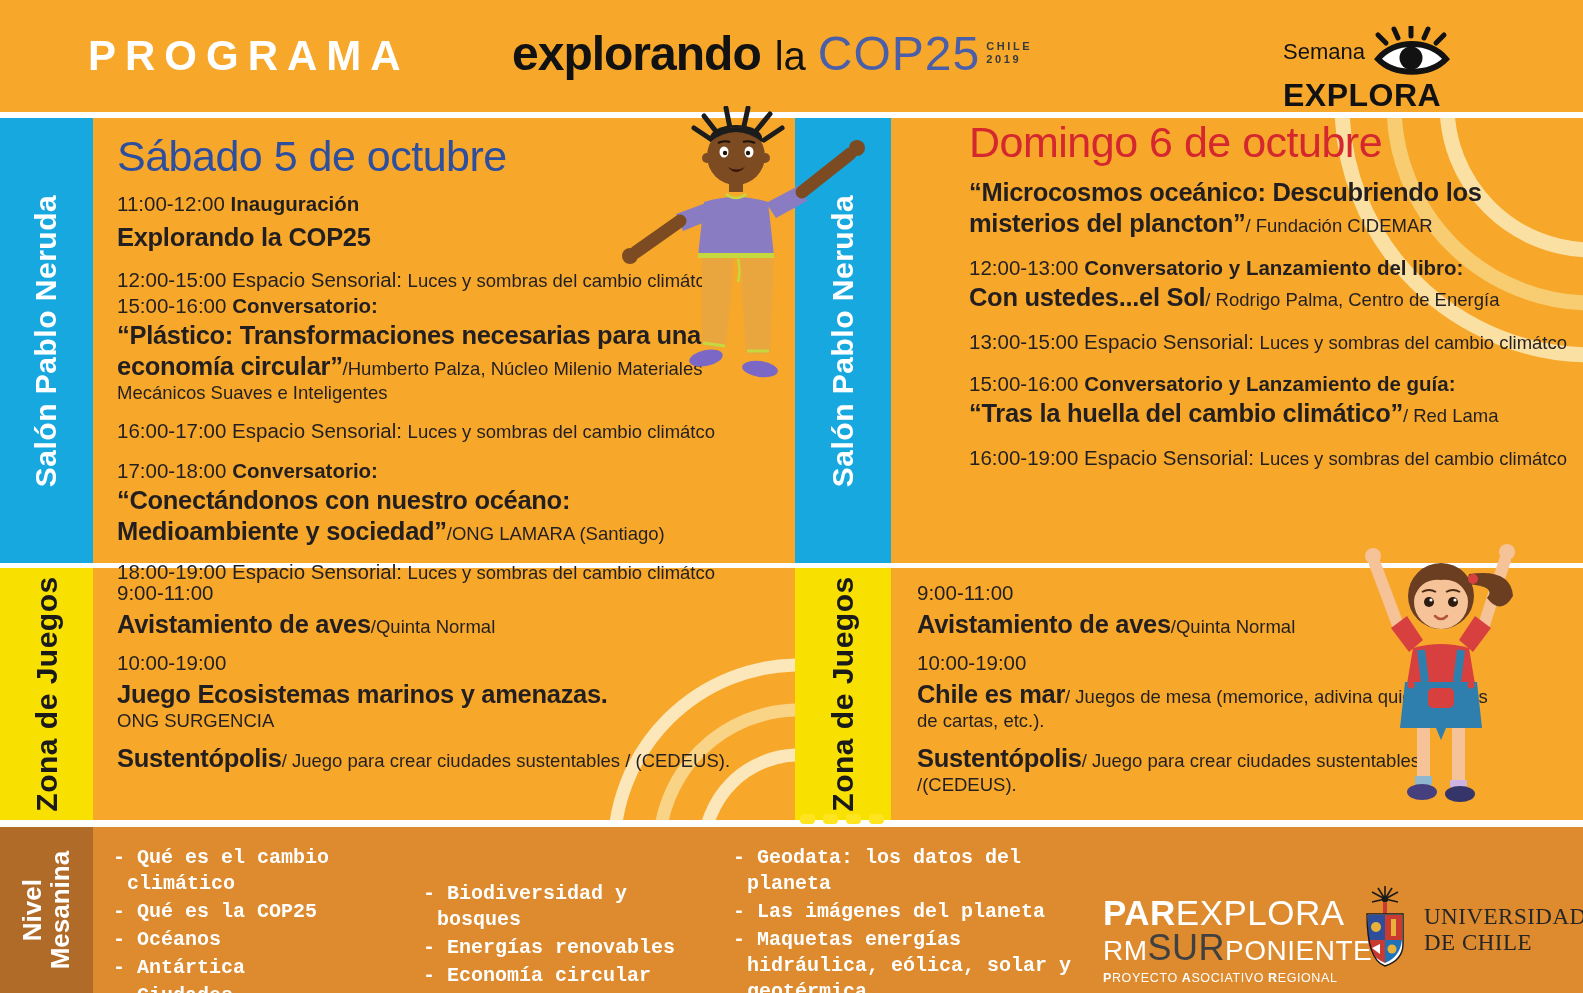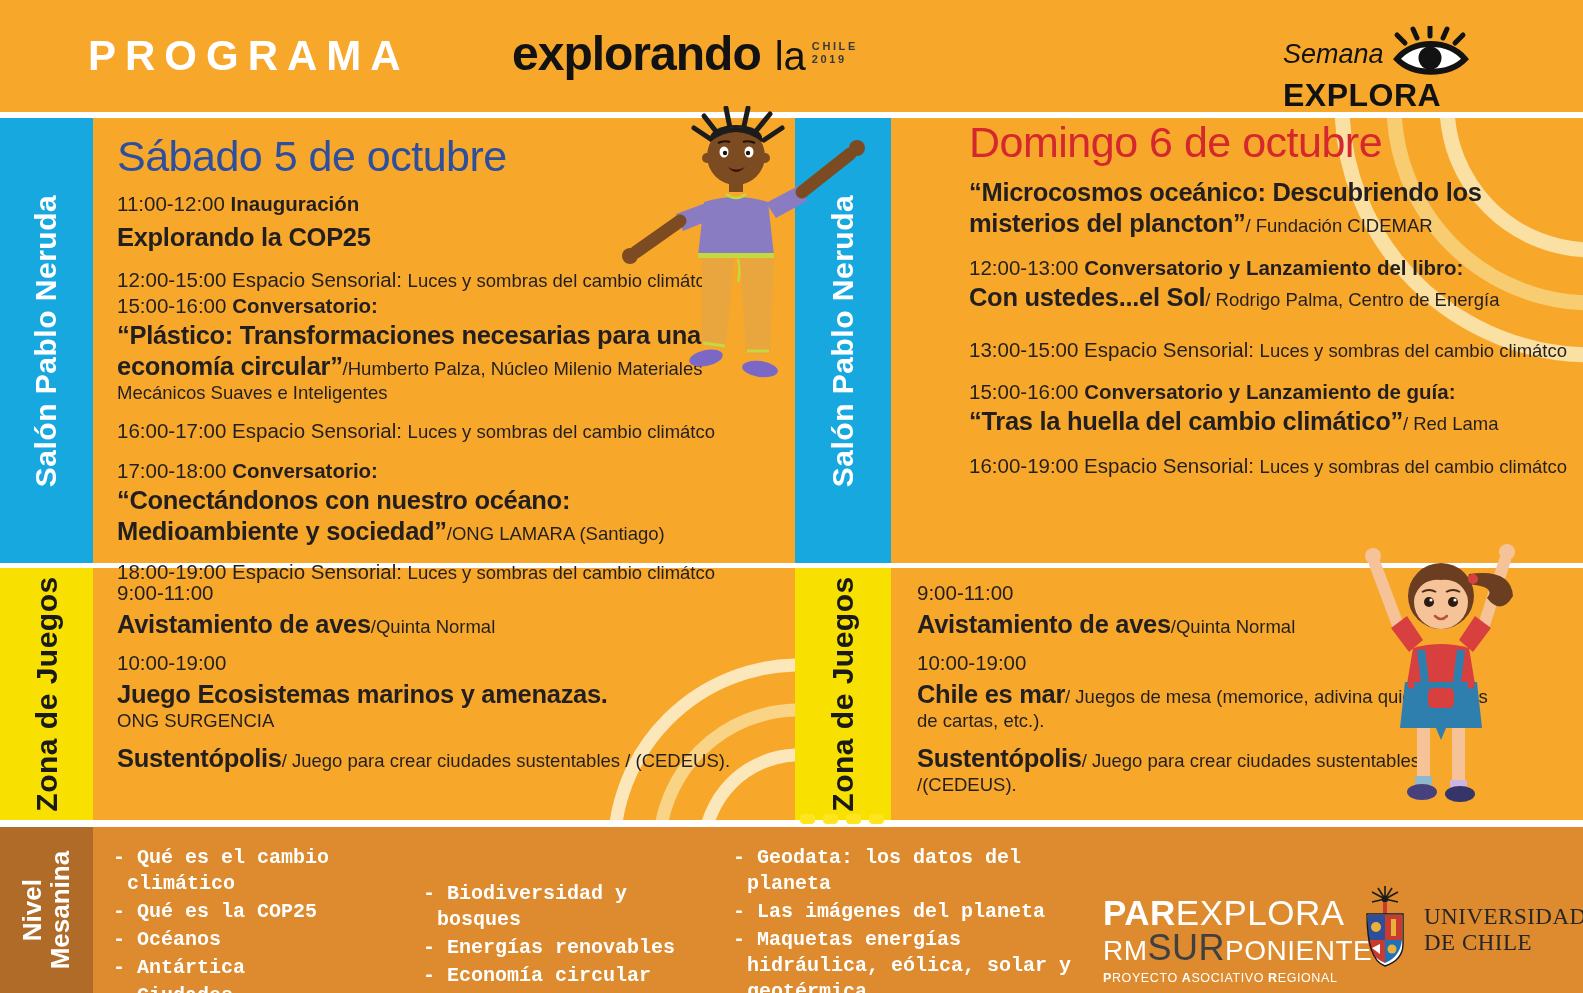--- a/index.html
+++ b/index.html
@@ -36,21 +36,21 @@
             font-size:42px;font-weight:800;letter-spacing:9px;color:#ffffff;}
   .centerlogo{position:absolute;left:512px;top:50%;transform:translateY(-50%);
               display:flex;align-items:baseline;}
   .logo-exp{font-size:48px;font-weight:800;color:#121212;letter-spacing:-1px;}
   .logo-la{font-size:40px;font-weight:300;color:#121212;margin-left:14px;}
   .logo-cop{font-size:48px;font-weight:300;color:#4A5FA8;letter-spacing:1px;margin-left:12px;}
   .logo-chileyear{font-size:11px;font-weight:600;color:#3a3a3a;letter-spacing:2.6px;
                   line-height:1.2;margin-left:6px;transform:translateY(-20px);}
   .semana-logo{position:absolute;left:1283px;top:26px;z-index:2;}
   .semana-row{display:flex;align-items:flex-start;}
-  .semana{font-size:27px;font-weight:500;color:#121212;line-height:1.05;margin-top:14px;font-style:italic;}
+  .semana{font-size:22px;font-weight:500;color:#121212;line-height:1.05;margin-top:14px;}
   .explora{font-size:32px;font-weight:800;color:#121212;letter-spacing:.5px;line-height:1.0;margin-top:1px;}
   .eye{margin-left:8px;}
 
   .content{position:absolute;z-index:2;}
   .sat-sec{left:93px;top:118px;width:702px;height:342px;padding:14px 0 0 24px;box-sizing:border-box;}
   .sun-sec{left:943px;top:118px;width:692px;height:445px;padding:0 0 0 26px;box-sizing:border-box;}
   .gsat-sec{left:93px;top:568px;width:702px;height:252px;padding:12px 0 0 24px;box-sizing:border-box;}
   .gsun-sec{left:891px;top:568px;width:692px;height:252px;padding:12px 0 0 26px;box-sizing:border-box;}
   .date{font-size:43px;font-weight:400;margin:0 0 10px 0;letter-spacing:-0.5px;}
   .sat{color:#2E4E9E;} .sun{color:#D5282E;}
@@ -126,20 +126,21 @@
       <rect x="846" y="814" width="15" height="10" rx="4"></rect>
       <rect x="869" y="814" width="15" height="10" rx="4"></rect>
     </g>
   </svg>
 
   <div class="hdr">
     <div class="programa">PROGRAMA</div>
     <div class="centerlogo">
       <span class="logo-exp">explorando</span>
       <span class="logo-la">la</span>
+      <span class="logo-cop">COP25</span>
       <span class="logo-chileyear">
         <div>CHILE</div>
         <div>2019</div>
       </span>
     </div>
     <div class="semana-logo">
       <div class="semana-row">
         <span class="semana">Semana</span>
         <svg class="eye" width="78" height="52" viewBox="0 0 78 52">
           <g stroke="#121212" stroke-width="5" stroke-linecap="round">
@@ -190,21 +191,21 @@
         <div class="line" style="margin-top: 12px;"><span class="seg-t">18:00-19:00 Espacio Sensorial: </span><span class="seg-s">Luces y sombras del cambio climátco</span></div>
       </div>
   </section>
 
   <section class="content sun-sec">
     <h1 class="date sun">Domingo 6 de octubre</h1>
     <div class="events">
         <div class="line" style="margin-top: 2px;"><span class="seg-B">“Microcosmos oceánico: Descubriendo los misterios del plancton”</span><span class="seg-s">/ Fundación CIDEMAR</span></div>
         <div class="line" style="margin-top: 16px;"><span class="seg-t">12:00-13:00 </span><span class="seg-b">Conversatorio y Lanzamiento del libro:</span></div>
         <div class="line" style="margin-top: 2px;"><span class="seg-B">Con ustedes...el Sol</span><span class="seg-s">/ Rodrigo Palma, Centro de Energía</span></div>
-        <div class="line" style="margin-top: 24px;"><span class="seg-t">13:00-15:00 Espacio Sensorial: </span><span class="seg-s">Luces y sombras del cambio climátco</span></div>
+        <div class="line" style="margin-top: 16px;"><span class="seg-t">13:00-15:00 Espacio Sensorial: </span><span class="seg-s">Luces y sombras del cambio climátco</span></div>
         <div class="line" style="margin-top: 16px;"><span class="seg-t">15:00-16:00 </span><span class="seg-b">Conversatorio y Lanzamiento de guía:</span></div>
         <div class="line" style="margin-top: 2px;"><span class="seg-B">“Tras la huella del cambio climático”</span><span class="seg-s">/ Red Lama</span></div>
         <div class="line" style="margin-top: 16px;"><span class="seg-t">16:00-19:00 Espacio Sensorial: </span><span class="seg-s">Luces y sombras del cambio climátco</span></div>
       </div>
   </section>
 
   <section class="content gsat-sec">
     <div class="events">
         <div class="line"><span class="seg-t">9:00-11:00</span></div>
         <div class="line" style="margin-top: 4px;"><span class="seg-B">Avistamiento de aves</span><span class="seg-s">/Quinta Normal</span></div>

